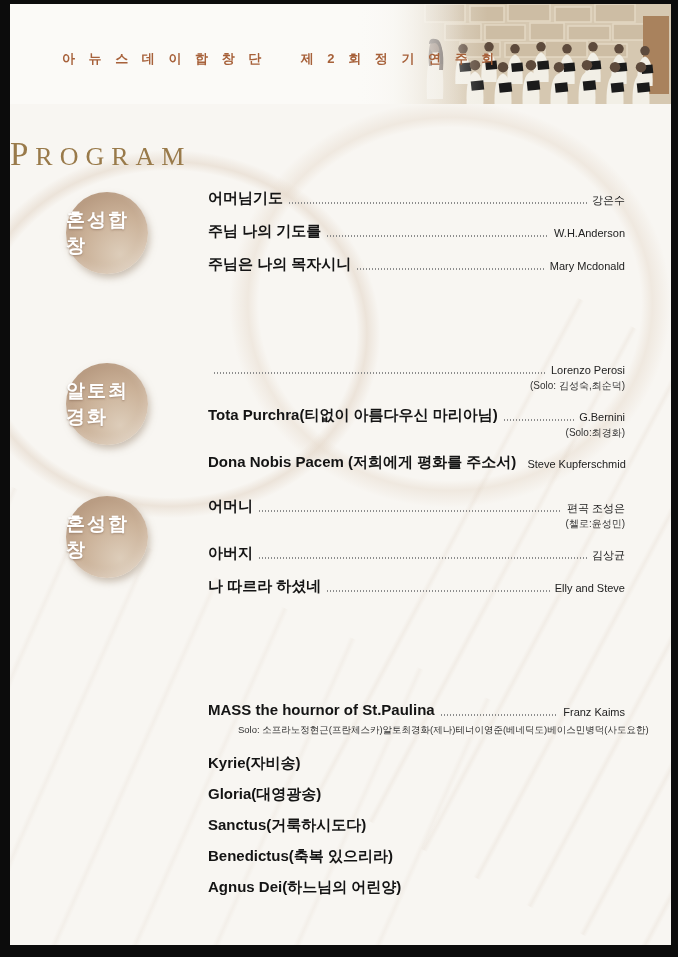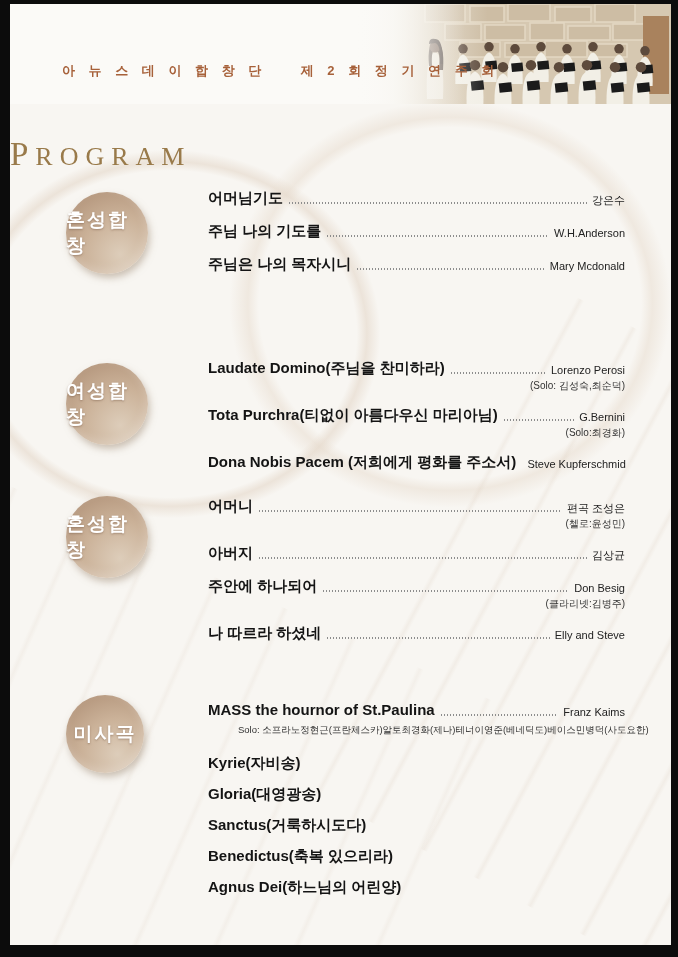--- a/index.html
+++ b/index.html
@@ -21,21 +21,21 @@
        background:radial-gradient(ellipse at center,rgba(229,216,201,0) 52%,rgba(229,216,201,.45) 55%,rgba(229,216,201,0) 60%);}
   .streaks{position:absolute;left:380px;top:380px;width:560px;height:560px;transform:rotate(28deg);opacity:.35;
        background:repeating-linear-gradient(90deg,rgba(216,200,184,.0) 0 26px,rgba(216,200,184,.55) 30px,rgba(216,200,184,0) 34px 60px);}
   .streaks2{position:absolute;left:-160px;top:560px;width:560px;height:520px;transform:rotate(24deg);opacity:.28;
        background:repeating-linear-gradient(90deg,rgba(214,198,182,0) 0 34px,rgba(214,198,182,.5) 38px,rgba(214,198,182,0) 42px 74px);}
 
   
   .header{position:absolute;left:0;top:0;width:661px;height:100px;background:#fbfaf7;}
   .header-title{
     position:absolute;left:52px;top:46px;font-size:13px;font-weight:bold;
-    letter-spacing:5px;color:#a7613a;white-space:pre;margin-top:12px;
+    letter-spacing:5px;color:#a7613a;white-space:pre;
   }
   .photo-wrap{position:absolute;right:0;top:0;width:316px;height:100px;}
   .photo-fade{position:absolute;inset:0;background:linear-gradient(90deg,#fbfaf7 0%,rgba(251,250,247,.85) 12%,rgba(251,250,247,0) 42%);}
 
   
   .program-title{
     position:absolute;left:0;top:132px;width:661px;text-align:left;
     font-family:"Liberation Serif","DejaVu Serif",serif;color:#997a4a;letter-spacing:7px;
   }
   .program-title .cap{font-size:33px;}
@@ -145,23 +145,22 @@
       <div class="photo-fade"></div>
     </div>
     <div class="header-title">아 뉴 스 데 이 합 창 단    제 2 회 정 기 연 주 회</div>
   </div>
 
   <div class="program-title">
     <span class="cap">P</span><span class="rest">ROGRAM</span>
   </div>
 
   <div class="badge badge0">혼성합창</div>
-  <div class="badge badge1">여성합창</div>
+  <div class="badge badge1">알토최경화</div>
   <div class="badge badge2">혼성합창</div>
-  <div class="badge badge3">미사곡</div>
 
   <div id="sections-root">
       <section class="section sec0">
         <div class="item">
           <div class="row">
             <span class="title">어머님기도</span>
             <div class="dots"></div>
             <span class="composer">강은수</span>
           </div>
         </div>
@@ -176,21 +175,20 @@
           <div class="row">
             <span class="title">주님은 나의 목자시니</span>
             <div class="dots"></div>
             <span class="composer">Mary Mcdonald</span>
           </div>
         </div>
       </section>
       <section class="section sec1">
         <div class="item">
           <div class="row">
-            <span class="title">Laudate Domino(주님을 찬미하라)</span>
             <div class="dots"></div>
             <span class="composer">Lorenzo Perosi</span>
           </div>
           <div class="sub">(Solo: 김성숙,최순덕)</div>
         </div>
         <div class="item">
           <div class="row">
             <span class="title">Tota Purchra(티없이 아름다우신 마리아님)</span>
             <div class="dots"></div>
             <span class="composer">G.Bernini</span>
@@ -216,28 +214,20 @@
         </div>
         <div class="item">
           <div class="row">
             <span class="title">아버지</span>
             <div class="dots"></div>
             <span class="composer">김상균</span>
           </div>
         </div>
         <div class="item">
           <div class="row">
-            <span class="title">주안에 하나되어</span>
-            <div class="dots"></div>
-            <span class="composer">Don Besig</span>
-          </div>
-          <div class="sub">(클라리넷:김병주)</div>
-        </div>
-        <div class="item">
-          <div class="row">
             <span class="title">나 따르라 하셨네</span>
             <div class="dots"></div>
             <span class="composer">Elly and Steve</span>
           </div>
         </div>
       </section>
       <section class="section sec3">
         <div class="item">
           <div class="row">
             <span class="title">MASS the hournor of  St.Paulina</span>

